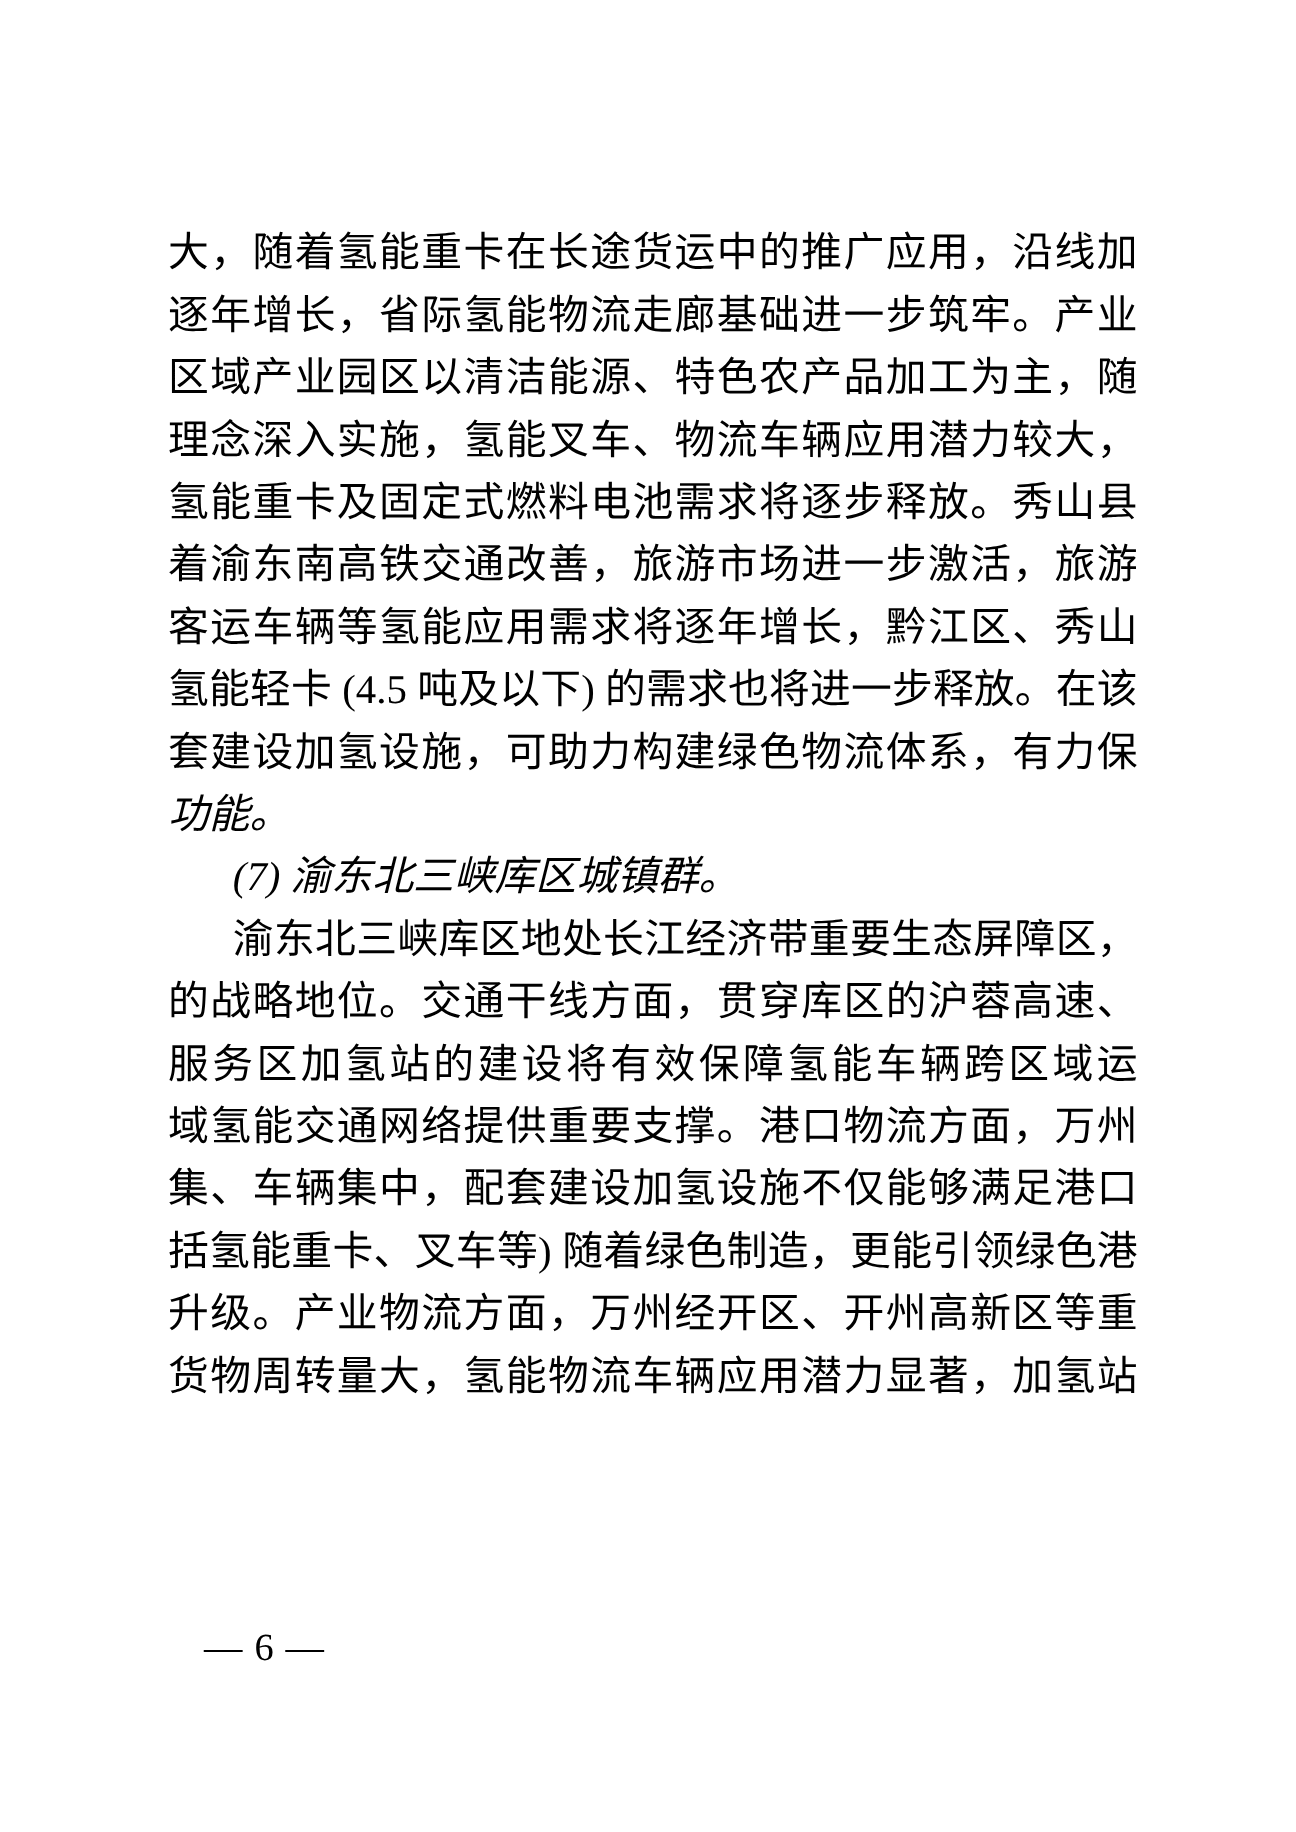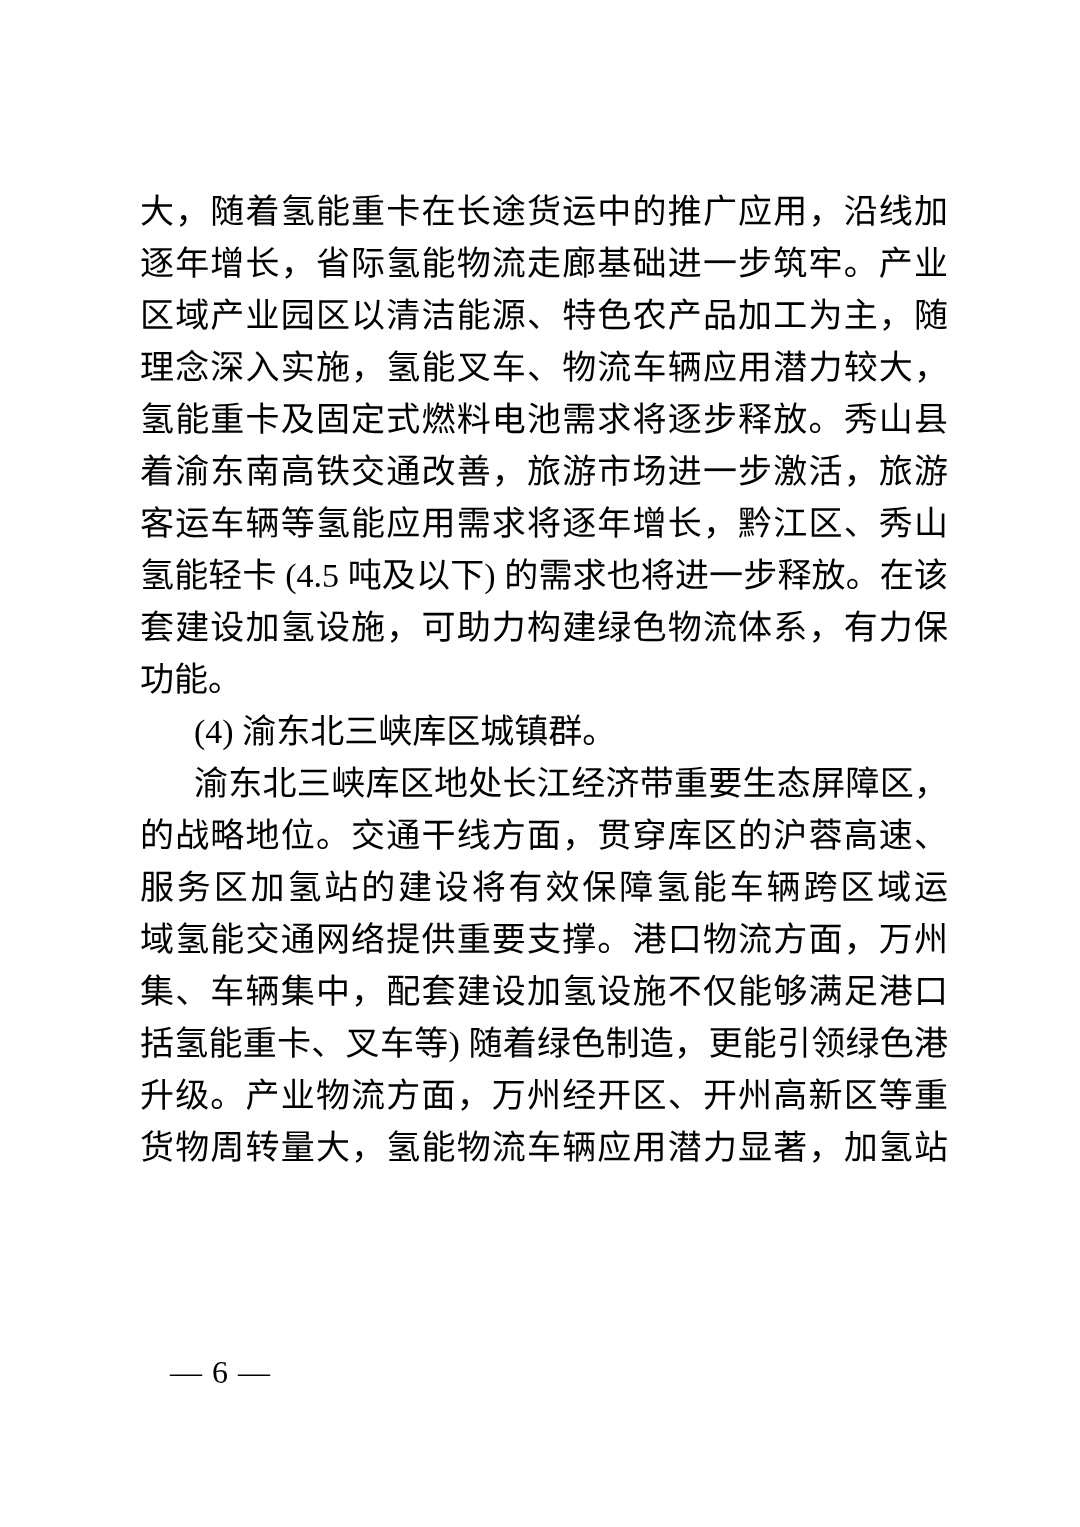--- a/index.html
+++ b/index.html
@@ -27,20 +27,21 @@
     line-height: 52px;
     height: 52px;
     white-space: normal;
     text-align: justify;
     text-align-last: justify;
     overflow: hidden;
   }
   .line.short {
     text-align: left;
     text-align-last: left;
+    font-style: italic;
   }
   .line.indent {
     text-indent: 54px;
   }
   .footer {
     position: absolute;
     left: 170px;
     top: 1352px;
     font-size: 32px;
     line-height: 40px;
@@ -56,21 +57,21 @@
       <div class="line">大，随着氢能重卡在长途货运中的推广应用，沿线加氢站需求将</div>
       <div class="line">逐年增长，省际氢能物流走廊基础进一步筑牢。产业需求方面，</div>
       <div class="line">区域产业园区以清洁能源、特色农产品加工为主，随着绿色制造</div>
       <div class="line">理念深入实施，氢能叉车、物流车辆应用潜力较大，产业园区内</div>
       <div class="line">氢能重卡及固定式燃料电池需求将逐步释放。秀山县等地承担，随</div>
       <div class="line">着渝东南高铁交通改善，旅游市场进一步激活，旅游大巴、县际</div>
       <div class="line">客运车辆等氢能应用需求将逐年增长，黔江区、秀山县等地承担</div>
       <div class="line">氢能轻卡 (4.5 吨及以下) 的需求也将进一步释放。在该区域配</div>
       <div class="line">套建设加氢设施，可助力构建绿色物流体系，有力保护区域生态</div>
       <div class="line short">功能。</div>
-      <div class="line short indent">(4) 渝东北三峡库区城镇群。</div>
+      <div class="line short indent">(7) 渝东北三峡库区城镇群。</div>
       <div class="line indent">渝东北三峡库区地处长江经济带重要生态屏障区，具有重要</div>
       <div class="line">的战略地位。交通干线方面，贯穿库区的沪蓉高速、银百高速等</div>
       <div class="line">服务区加氢站的建设将有效保障氢能车辆跨区域运行，为构建区</div>
       <div class="line">域氢能交通网络提供重要支撑。港口物流方面，万州区新田港、</div>
       <div class="line">集、车辆集中，配套建设加氢设施不仅能够满足港口作业车辆(包</div>
       <div class="line">括氢能重卡、叉车等) 随着绿色制造，更能引领绿色港口转型</div>
       <div class="line">升级。产业物流方面，万州经开区、开州高新区等重点产业园区</div>
       <div class="line">货物周转量大，氢能物流车辆应用潜力显著，加氢站建设将有力</div>
     </div>
   <div class="footer">— 6 —</div>

